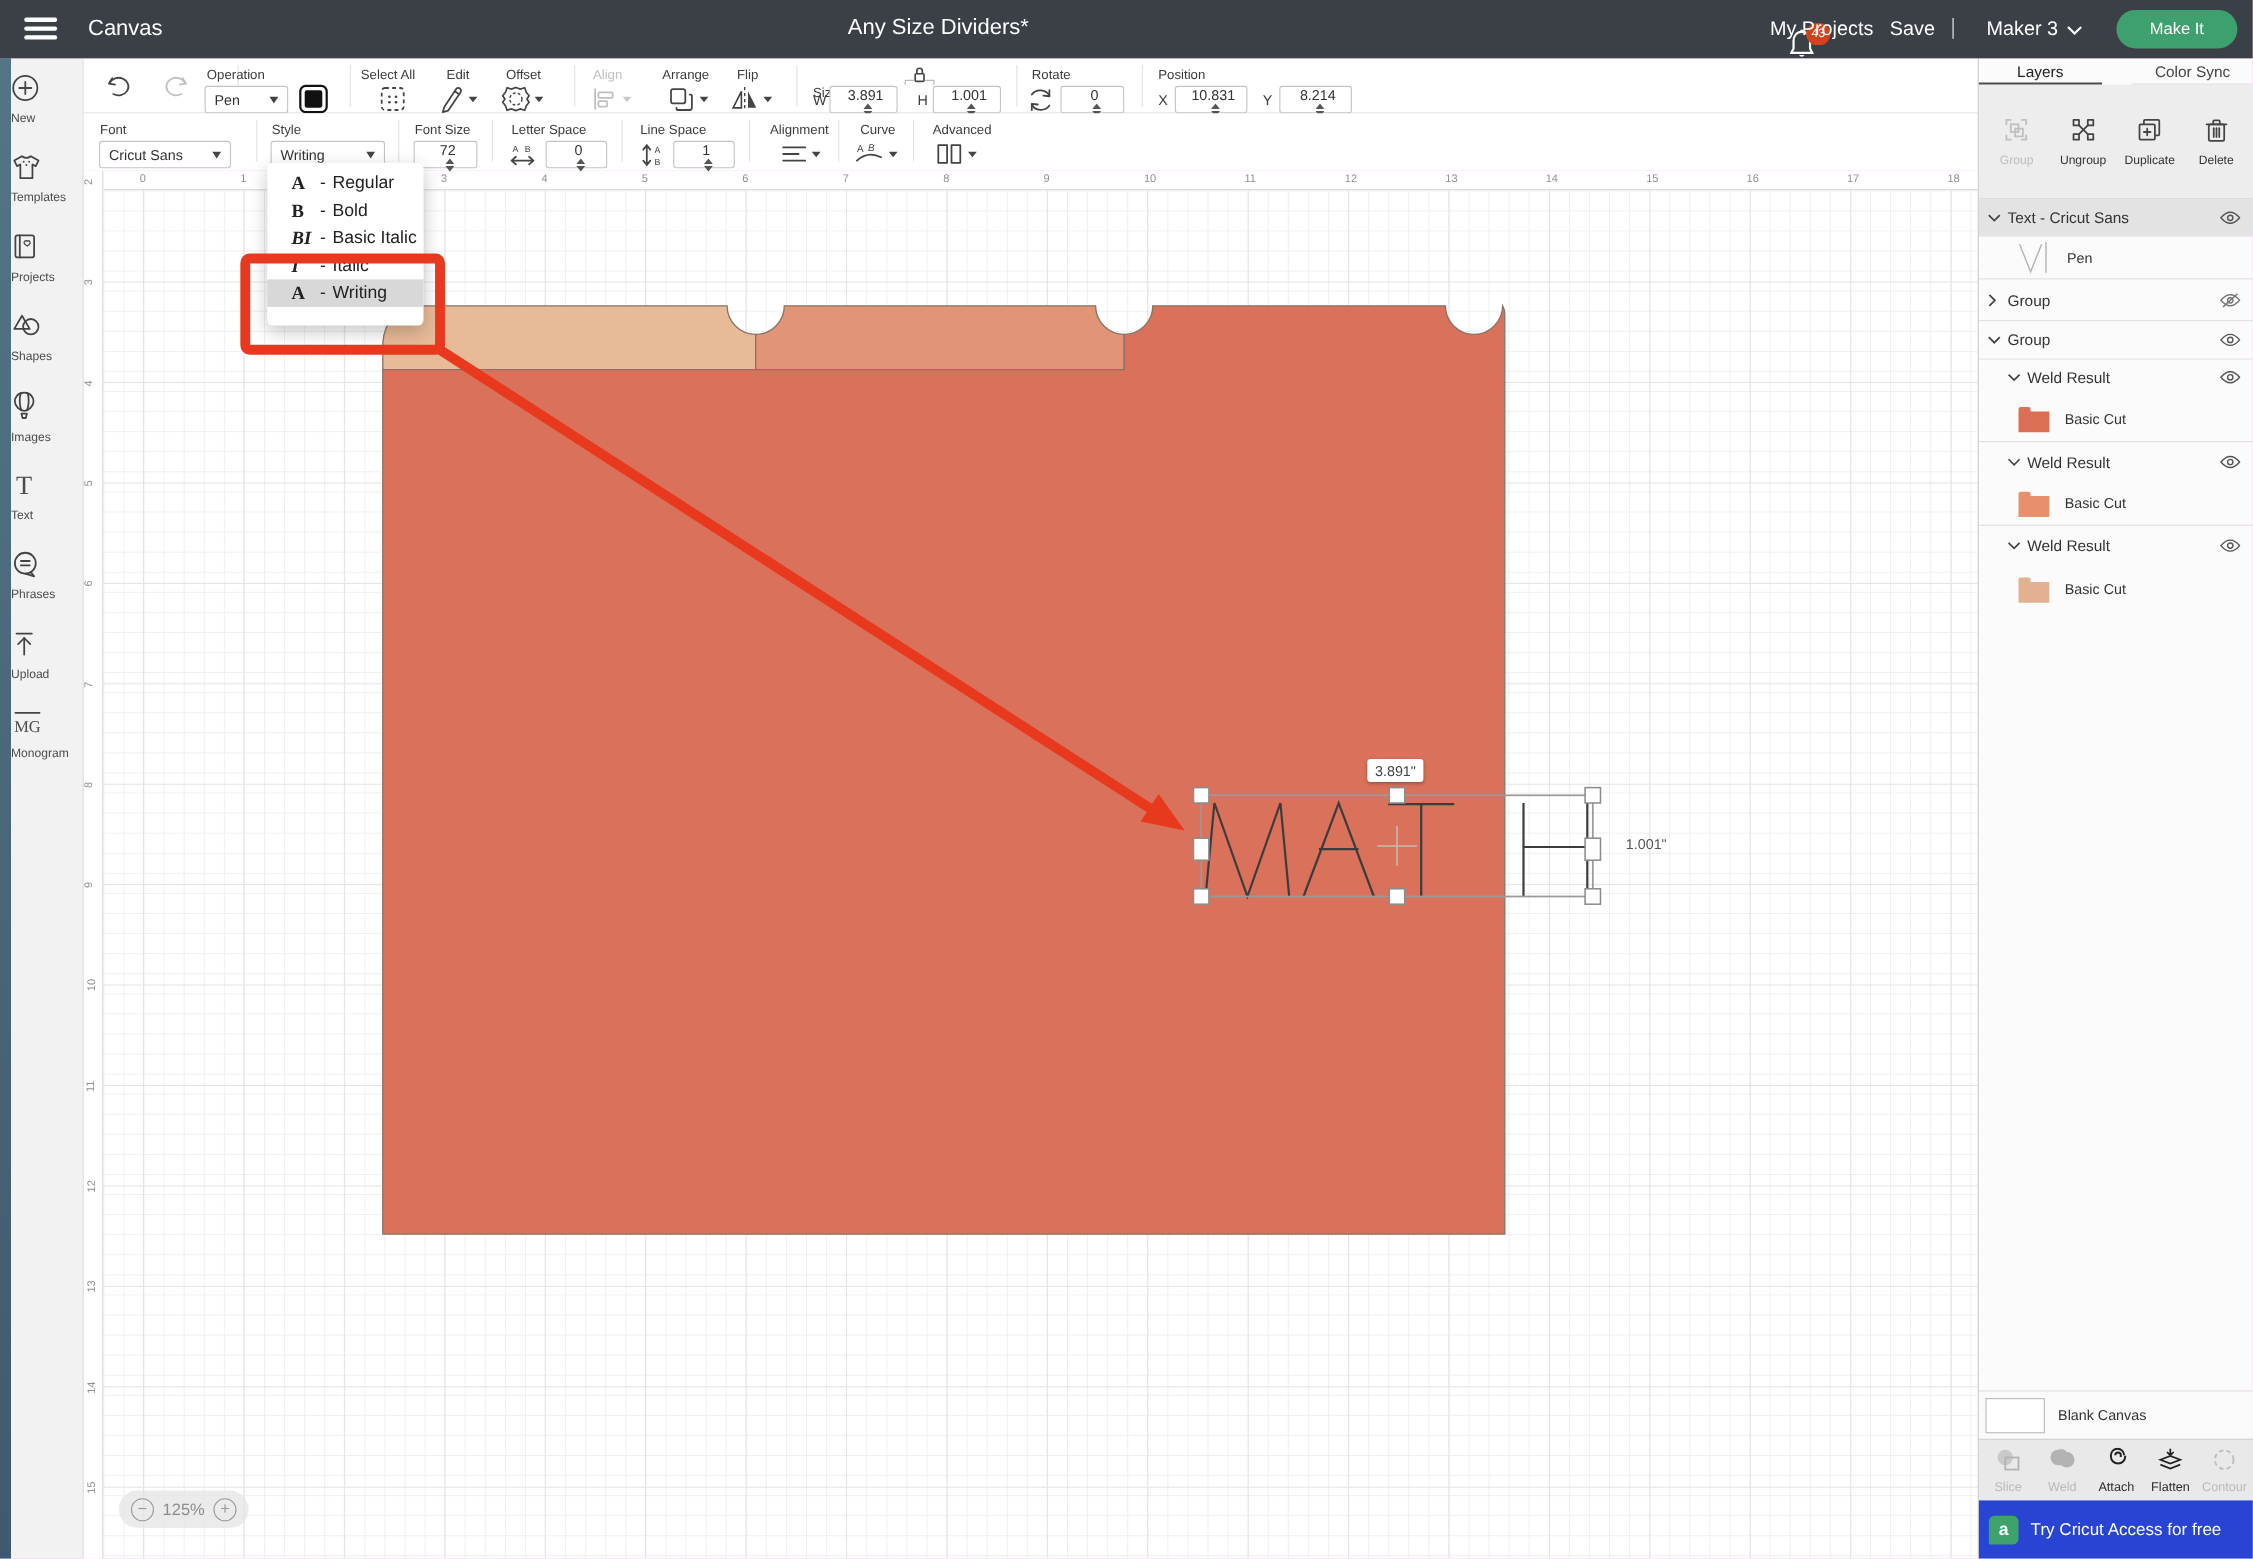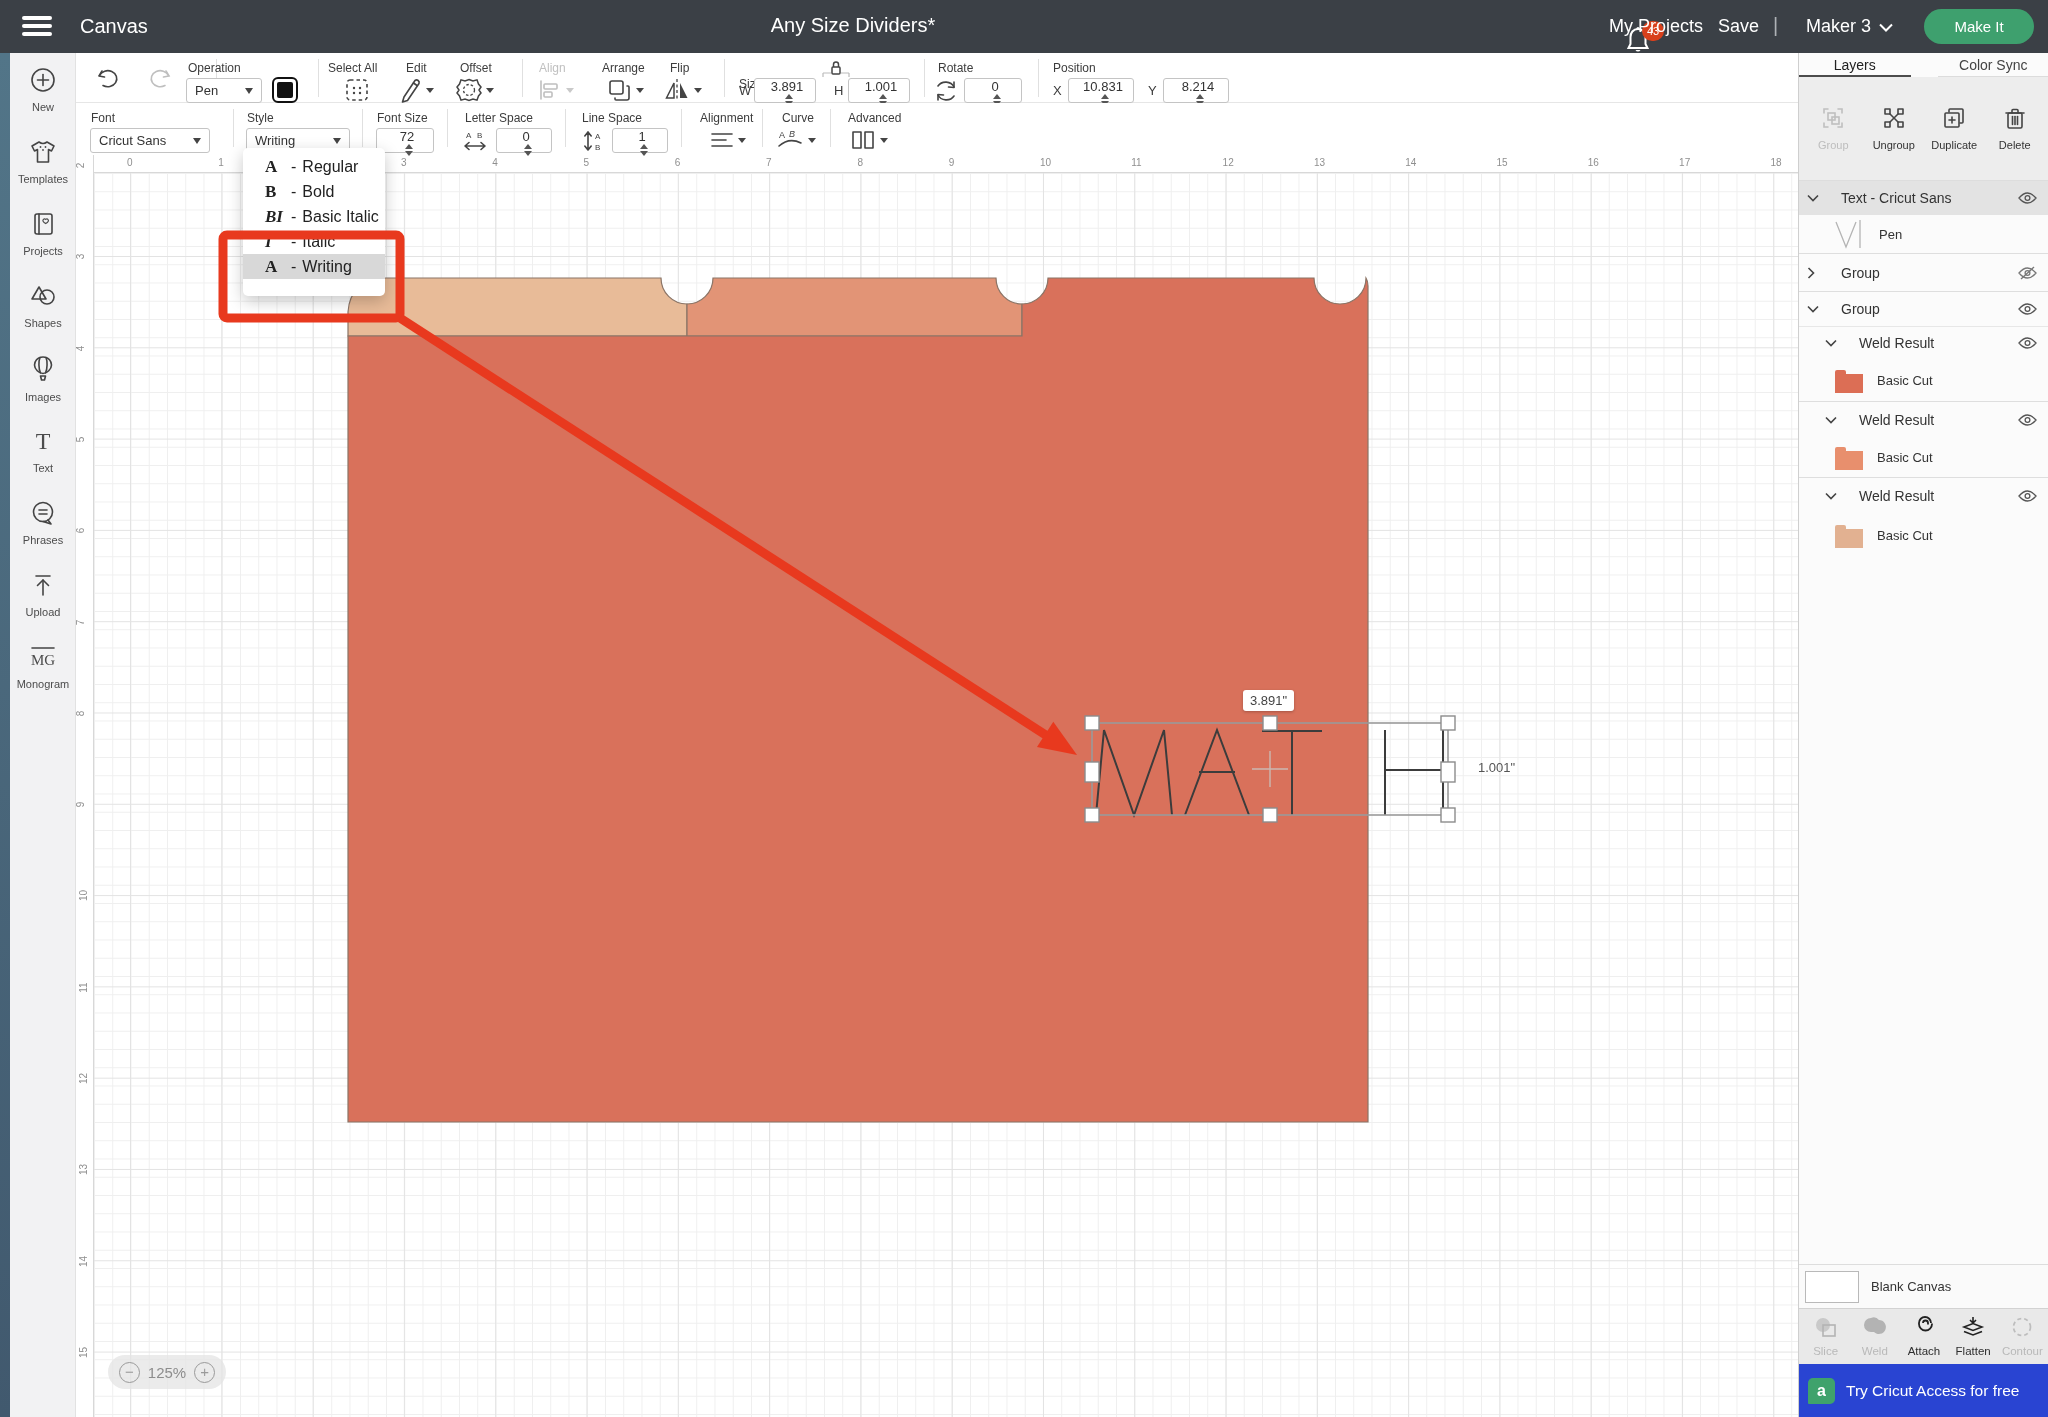--- a/index.html
+++ b/index.html
@@ -35,21 +35,21 @@
   .spin i.dn { border-top:5px solid #555; }
   .selectbox { position:absolute; height:25px; border:1px solid #c4c4c4; border-radius:3px; background:#fff; display:flex; align-items:center; font-size:13px; color:#333; padding:0 8px; cursor:pointer; }
   .caret { width:0; height:0; border-left:4.5px solid transparent; border-right:4.5px solid transparent; border-top:6px solid #444; margin-left:auto; }
   .mini-caret { width:0; height:0; border-left:4px solid transparent; border-right:4px solid transparent; border-top:5px solid #444; display:inline-block; margin-left:4px; vertical-align:middle; }
   .icon-btn { position:absolute; cursor:pointer; display:flex; align-items:center; }
   .axis-lab { position:absolute; font-size:13px; color:#3c3c3c; }
 
   
   .desk-strip { position:absolute; left:0; top:53px; width:10px; height:1364px; background:linear-gradient(#527588,#41596e); z-index:30; }
   .sidebar { position:absolute; left:10px; top:53px; width:66px; height:1364px; background:#f2f2f3; border-right:1px solid #e2e2e2; z-index:30; }
-  .side-item { position:absolute; left:0; width:66px; text-align:center; color:#4c4c4c; cursor:pointer; }
+  .side-item { position:absolute; left:0; width:66px; color:#4c4c4c; cursor:pointer; }
   .side-item .lbl { display:block; font-size:11px; margin-top:4px; color:#4c4c4c; }
 
   
   .canvas { position:absolute; left:76px; top:155px; width:1722px; height:1262px; background:#fff; z-index:1; overflow:hidden; }
   .grid { position:absolute; left:18px; top:18px; right:0; bottom:0;
     background-image:
       linear-gradient(to right, #e3e3e3 1px, transparent 1px),
       linear-gradient(to bottom, #e3e3e3 1px, transparent 1px),
       linear-gradient(to right, #efefef 1px, transparent 1px),
       linear-gradient(to bottom, #efefef 1px, transparent 1px);
@@ -80,21 +80,21 @@
   .rtabs { position:absolute; left:0; top:0; width:250px; height:24px; display:flex;gap:27px; }
   .rtab { flex:1; text-align:center; font-size:14px; color:#444; padding-top:4px; cursor:pointer; border-bottom:1px solid #dcdcdc; }
   .rtab.active { border-bottom:2px solid #4c4c4c; color:#222; }
   .ractions { position:absolute; left:0; top:24px; width:250px; height:104px; background:#ededed; border-bottom:1px solid #ddd; display:flex; align-items:center; justify-content:space-around; padding:0 4px; }
   .ract { width:58px; text-align:center; cursor:pointer; color:#333; }
   .ract .lbl { display:block; font-size:11px; margin-top:5px; }
   .ract.dis { color:#bdbdbd; }
   .layer-list { position:absolute; left:0; top:128px; width:250px; }
   .lrow { position:relative; width:250px; display:flex; align-items:center; font-size:14px; color:#333; cursor:pointer; }
   .lrow .chev { width:12px; margin-left:8px; display:flex; }
-  .lrow .nm { margin-left:22px; }
+  .lrow .nm { margin-left:6px; }
   .lrow .eye { position:absolute; right:12px; top:50%; transform:translateY(-50%); display:flex; }
   .lrow.selbg { background:#e3e3e3; }
   .ldiv { width:250px; height:1px; background:#dedede; }
   .subrow { position:relative; width:250px; display:flex; align-items:center; font-size:13px; color:#333; cursor:pointer; }
   .subrow .thumb { margin-left:34px; }
   .subrow .nm { margin-left:12px; }
   .rbottom { position:absolute; left:0; bottom:0; width:250px; }
   .blank-row { height:44px; border-top:1px solid #ddd; background:#fafafa; display:flex; align-items:center; font-size:13px; color:#333; }
   .blank-row .swatch { width:54px; height:32px; background:#fff; border:1px solid #b9b9b9; margin-left:6px; }
   .blank-row .nm { margin-left:12px; }

